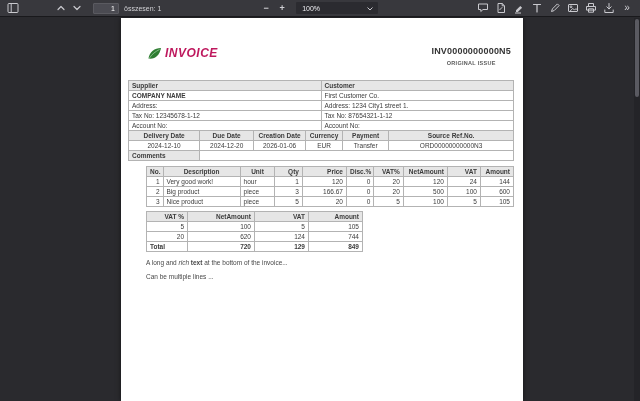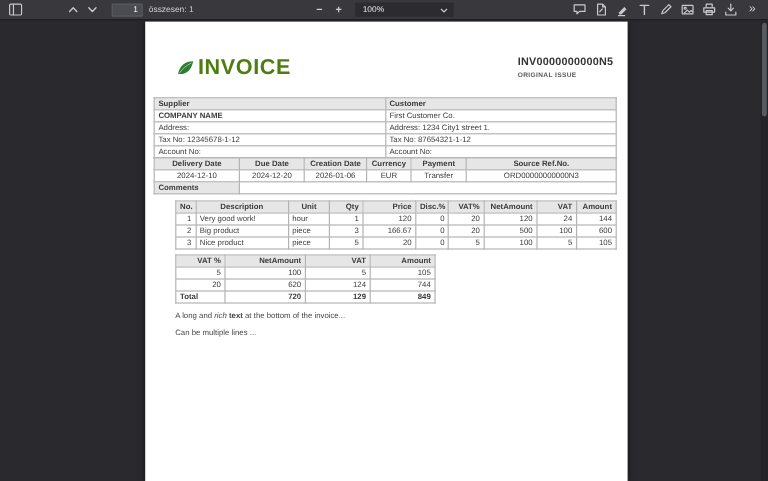--- a/index.html
+++ b/index.html
@@ -34,23 +34,23 @@
   .scrollbar-thumb { position:absolute; right:1px; top:1px; width:4px; height:78px;
     background:#5a5a61; border-radius:2px; }
 
   
   .page { position:absolute; left:121px; top:0; width:402px; height:383px;
     background:#ffffff; box-shadow:0 0 5px rgba(0,0,0,.55); }
 
   .inv-header { display:flex; justify-content:space-between; align-items:flex-start;
     margin:28px 12px 0 26px; }
   .logo { display:flex; align-items:center; gap:3px; }
-  .logo-text { font-size:18px; font-weight:bold; color:#4d7c0f;
+  .logo-text { font-size:12px; font-weight:bold; font-style:italic; color:#be185d;
     letter-spacing:.5px; }
-  .inv-num-block { text-align:left; }
+  .inv-num-block { text-align:center; }
   .inv-number { font-size:9px; font-weight:bold; color:#353535; letter-spacing:.2px; }
   .inv-issue { font-size:5.5px; font-weight:bold; color:#5a5a5a; margin-top:4px; letter-spacing:.3px; }
 
   table.tbl { border-collapse:collapse; table-layout:fixed; color:#3b3b3b; }
   .tbl th, .tbl td { border:1px solid #b3b3b3; font-size:6.5px; line-height:7px; height:7px;
     padding:1px 3px; overflow:hidden; white-space:nowrap; }
   .tbl th { background:#e6e6e6; font-weight:bold; text-align:center; }
   .tbl td { text-align:left; }
   td.num, th.num { text-align:right; }
   td.ctr { text-align:center; }

